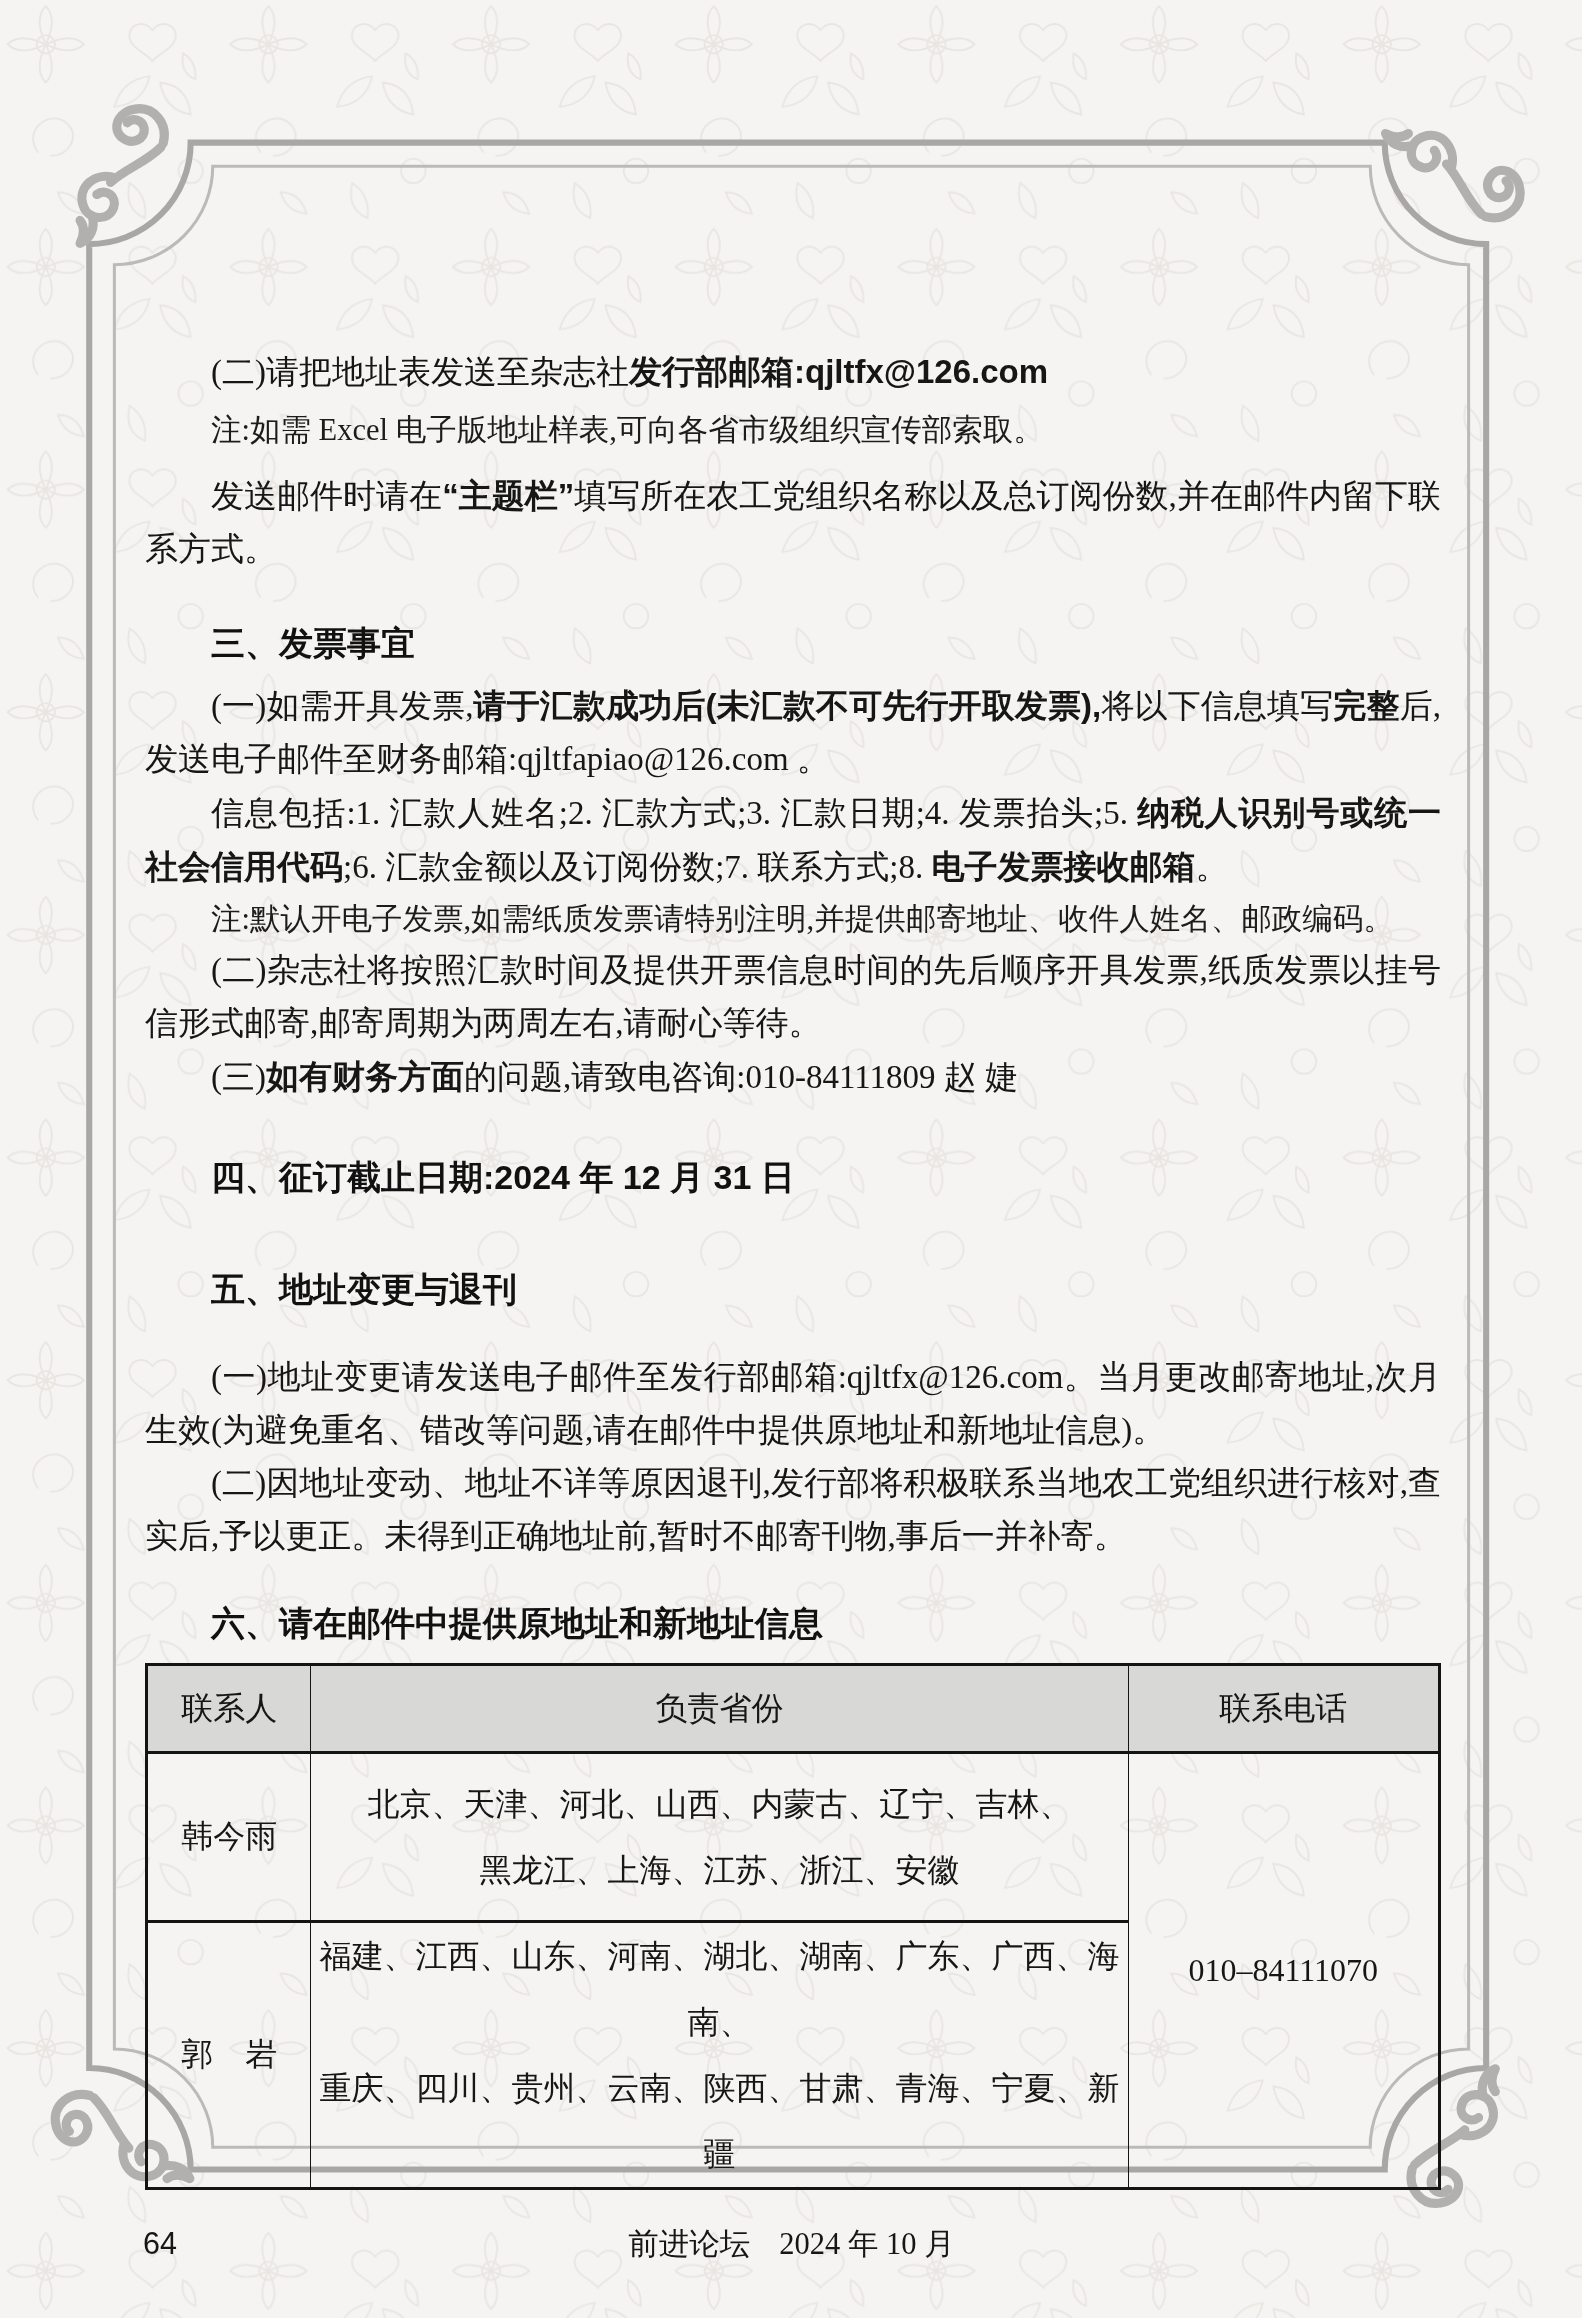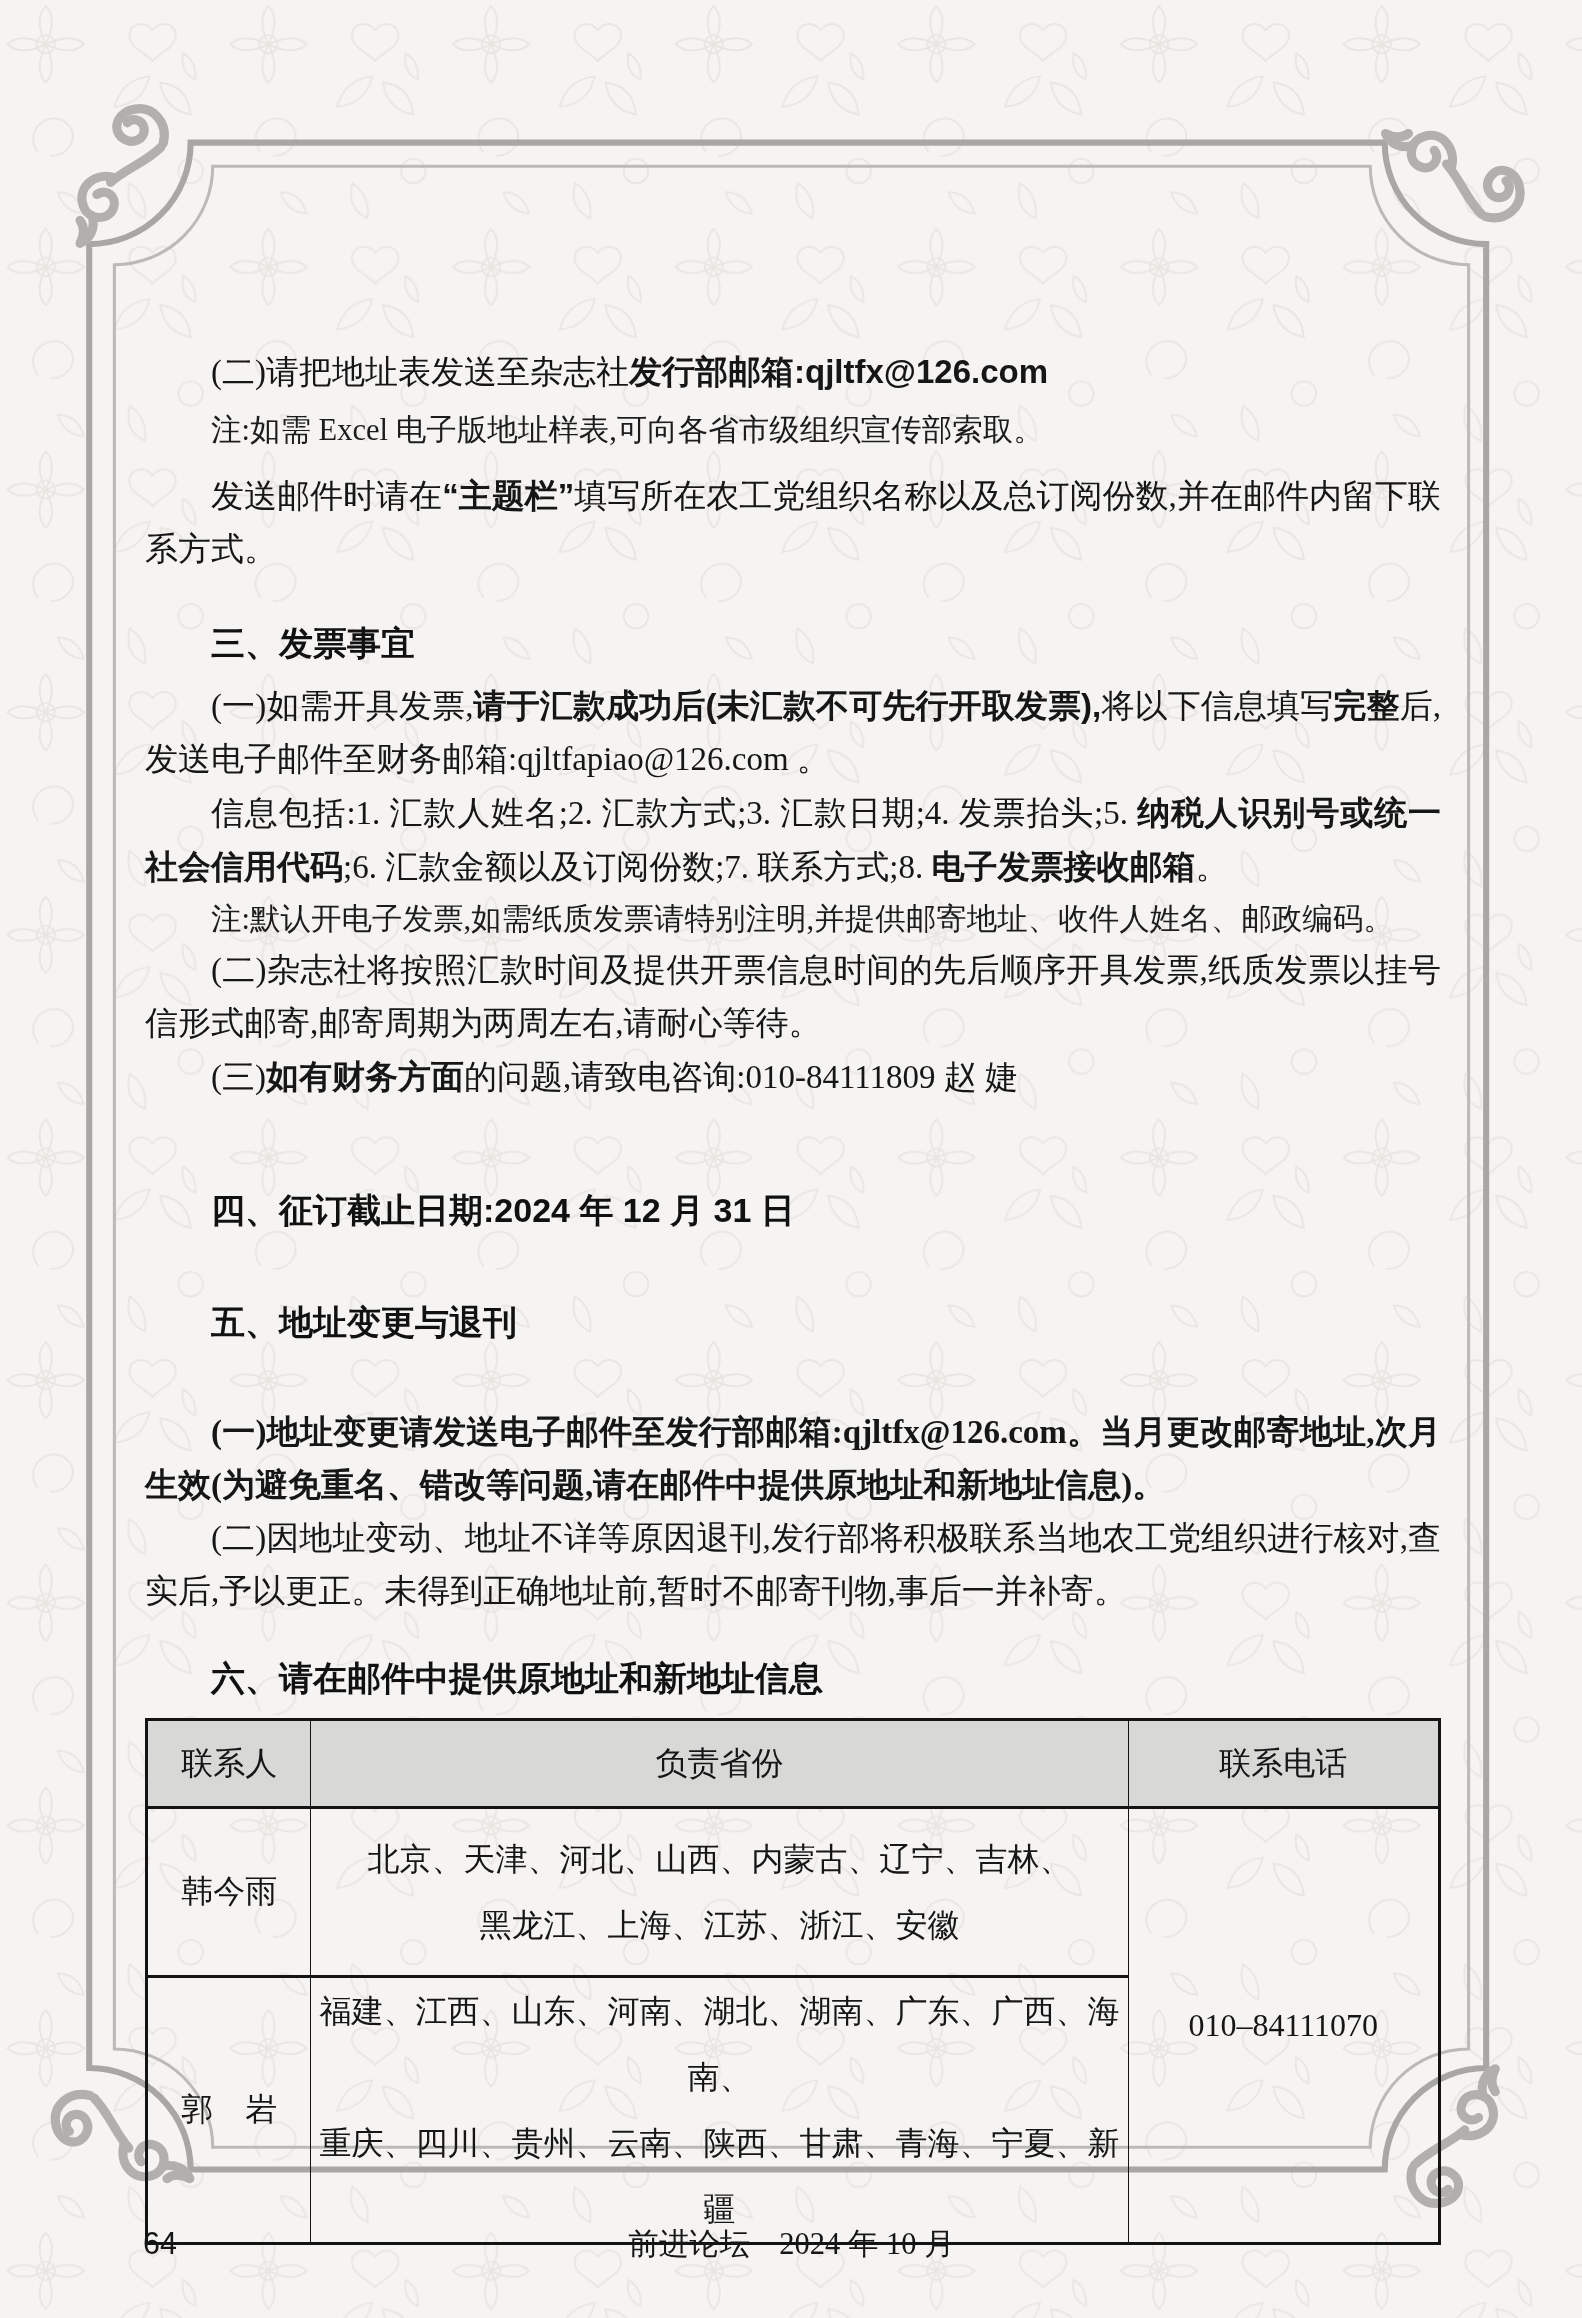--- a/index.html
+++ b/index.html
@@ -35,23 +35,23 @@
     margin:0;
     font-family:"Liberation Sans","DejaVu Sans",sans-serif;
     font-weight:700;
     font-size:34px;line-height:46px;
     text-indent:66px;
     color:#111;
   }
   .mt-note{margin-top:6.1px;}
   .mt-h3{margin-top:44px;}
   .mt-p{margin-top:13.7px;}
-  .mt-h4{margin-top:83px;}
+  .mt-h4{margin-top:50px;}
   .mt-h5{margin-top:66px;}
-  .mt-p5{margin-top:61px;font-weight:bold;}
+  .mt-p5{margin-top:39px;}
   .mt-h6{margin-top:37px;}
   .mt-table{margin-top:17px;}
 
   table.contacts{
     width:1296px;
     border-collapse:collapse;
     table-layout:fixed;
   }
   table.contacts th, table.contacts td{
     border:1.5px solid #141414;

